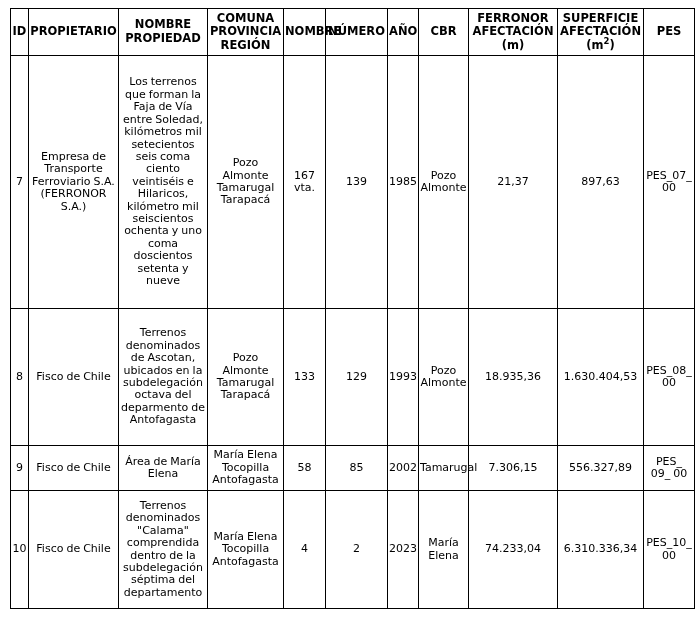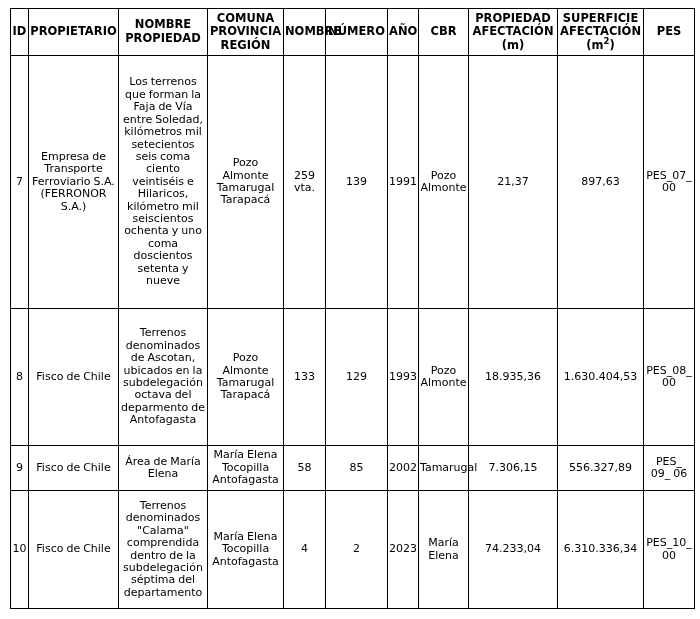--- a/index.html
+++ b/index.html
@@ -63,34 +63,34 @@
     <thead>
       <tr class="r-head">
         <th>ID</th>
         <th>PROPIETARIO</th>
         <th>NOMBRE PROPIEDAD</th>
         <th>COMUNA PROVINCIA REGIÓN</th>
         <th>NOMBRE</th>
         <th>NÚMERO</th>
         <th>AÑO</th>
         <th>CBR</th>
-        <th>PROPIEDAD AFECTACIÓN (m)</th>
+        <th>FERRONOR AFECTACIÓN (m)</th>
         <th><span>SUPERFICIE AFECTACIÓN (m</span><sup>2</sup><span>)</span></th>
         <th>PES</th>
       </tr>
     </thead>
     <tbody>
       <tr class="r7">
         <td>7</td>
         <td>Empresa de Transporte Ferroviario S.A. (FERRONOR S.A.)</td>
         <td>Los terrenos que forman la Faja de Vía entre Soledad, kilómetros mil setecientos seis coma ciento veintiséis e Hilaricos, kilómetro mil seiscientos ochenta y uno coma doscientos setenta y nueve</td>
         <td>Pozo Almonte Tamarugal Tarapacá</td>
-        <td>259 vta.</td>
+        <td>167 vta.</td>
         <td>139</td>
-        <td>1991</td>
+        <td>1985</td>
         <td>Pozo Almonte</td>
         <td>21,37</td>
         <td>897,63</td>
         <td>PES_07_ 00</td>
       </tr>
       <tr class="r8">
         <td>8</td>
         <td>Fisco de Chile</td>
         <td>Terrenos denominados de Ascotan, ubicados en la subdelegación octava del deparmento de Antofagasta</td>
         <td>Pozo Almonte Tamarugal Tarapacá</td>
@@ -106,21 +106,21 @@
         <td>9</td>
         <td>Fisco de Chile</td>
         <td>Área de María Elena</td>
         <td>María Elena Tocopilla Antofagasta</td>
         <td>58</td>
         <td>85</td>
         <td>2002</td>
         <td>Tamarugal</td>
         <td>7.306,15</td>
         <td>556.327,89</td>
-        <td>PES_ 09_ 06</td>
+        <td>PES_ 09_ 00</td>
       </tr>
       <tr class="r10">
         <td>10</td>
         <td>Fisco de Chile</td>
         <td>Terrenos denominados "Calama" comprendida dentro de la subdelegación séptima del departamento</td>
         <td>María Elena Tocopilla Antofagasta</td>
         <td>4</td>
         <td>2</td>
         <td>2023</td>
         <td>María Elena</td>

